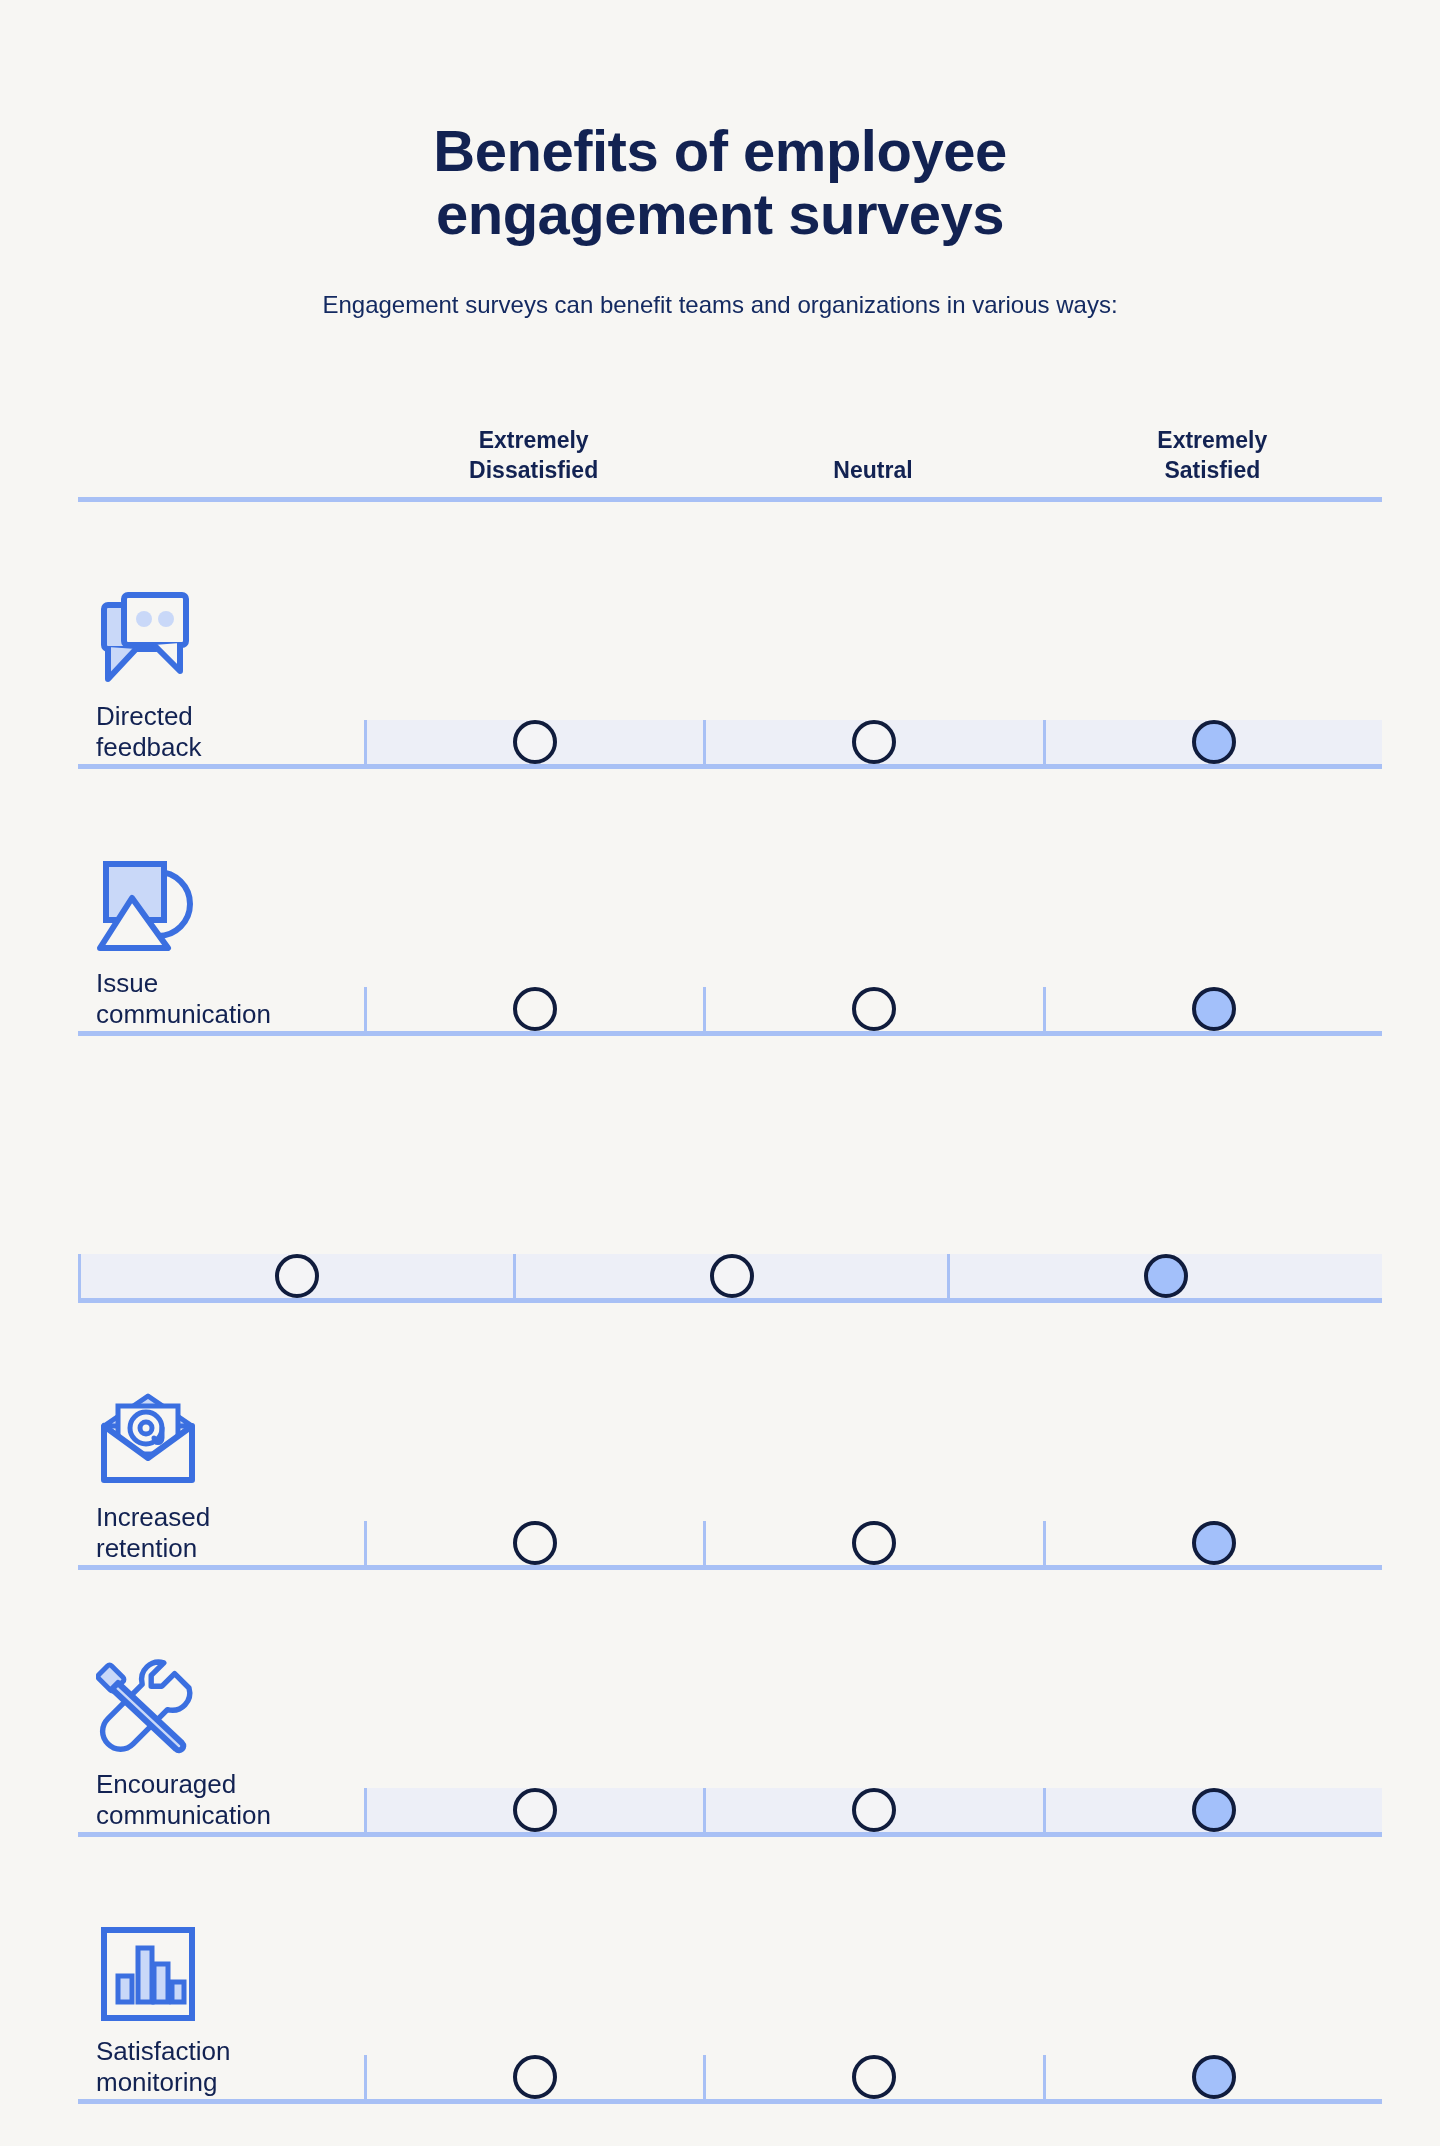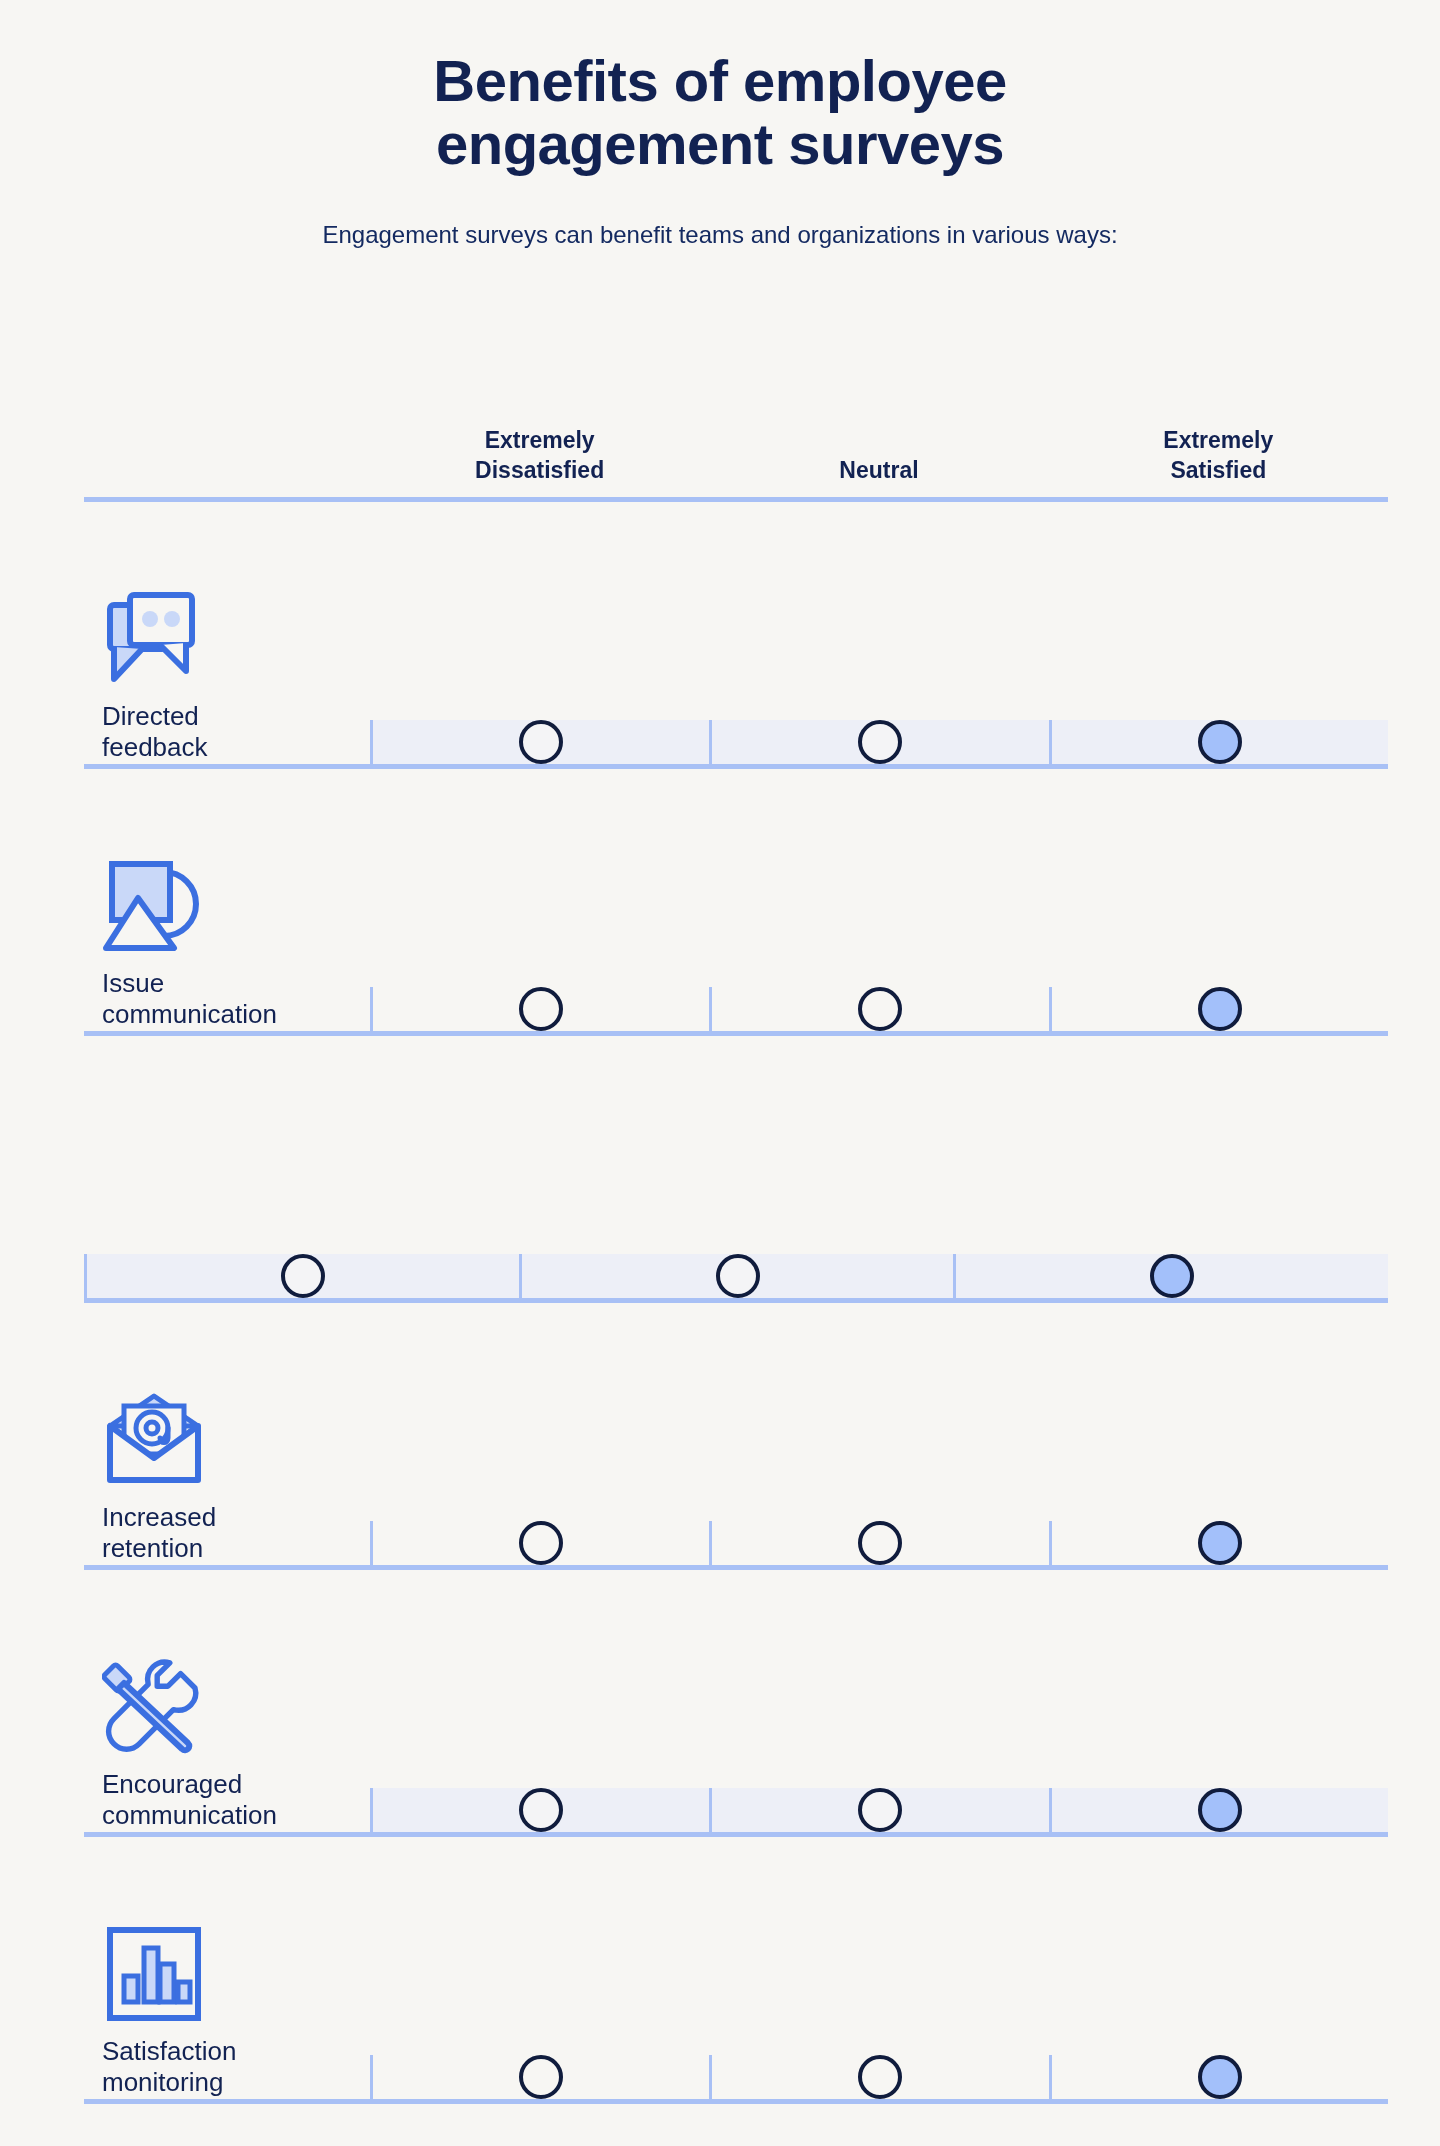--- a/index.html
+++ b/index.html
@@ -17,21 +17,21 @@
 
   .page {
     position: relative;
     width: 1440px;
     height: 2146px;
     box-sizing: border-box;
   }
 
   
   .header {
-    padding-top: 50px;
+    padding-top: 120px;
     text-align: center;
   }
   .title {
     color: #122252;
     font-size: 58px;
     line-height: 1.08;
     font-weight: 700;
     letter-spacing: -0.5px;
     margin: 0 auto;
     max-width: 820px;
@@ -41,21 +41,21 @@
     font-size: 24px;
     font-weight: 400;
     line-height: 1.3;
     margin: 44px auto 0;
     max-width: 1180px;
   }
 
   
   .matrix {
     position: absolute;
-    left: 84px;
+    left: 78px;
     top: 380px;
     width: 1304px;
   }
 
   .colhead-row {
     display: flex;
     align-items: flex-end;
     height: 117px;
   }
   .colhead-spacer {

